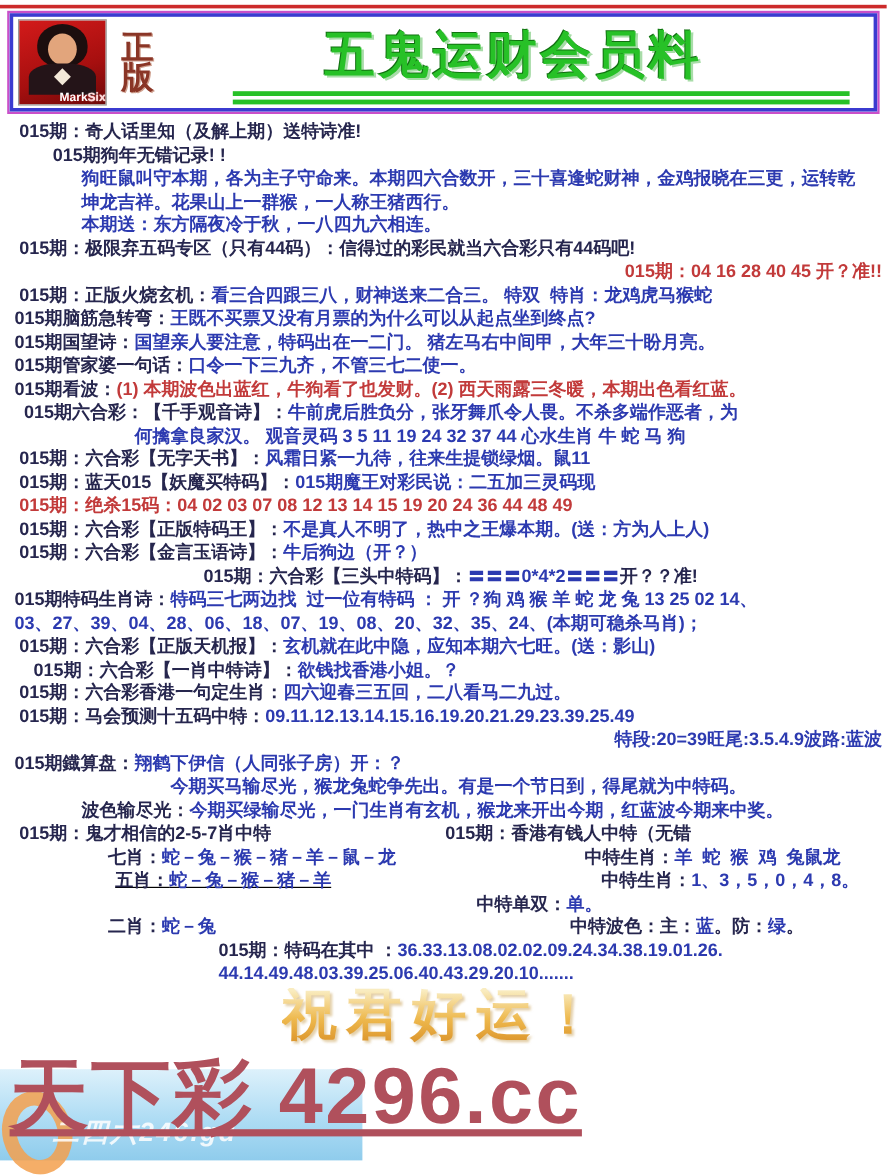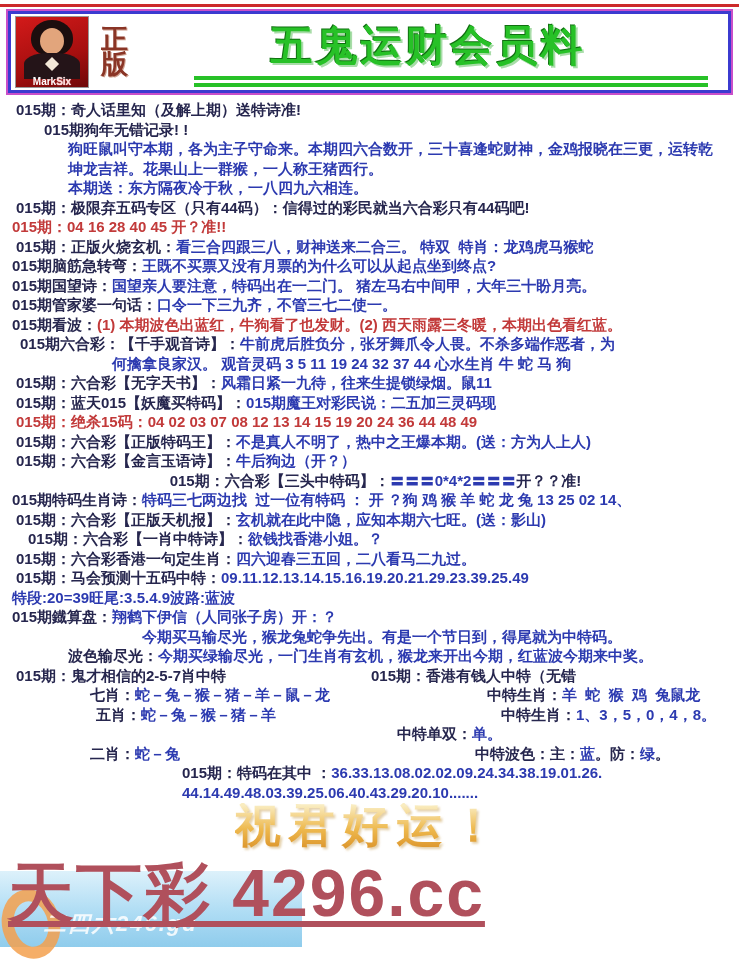--- a/index.html
+++ b/index.html
@@ -11,34 +11,34 @@
   .top-rule{height:3px;background:#cc2a2a;margin:4px 0 2px 0;}
   
   .header-wrap{margin:0 6px;border:2px solid #c94fc9;}
   .header{border:3px solid #3b3bd0;background:#fff;display:flex;align-items:center;height:74px;padding:1px 4px;}
   .photo{width:72px;height:70px;position:relative;overflow:hidden;flex:0 0 72px;
     background:linear-gradient(160deg,#d31a1a 0%,#a60f0f 60%,#6e0808 100%);border:1px solid #999;}
   .photo .hair{position:absolute;top:3px;left:15px;width:42px;height:36px;background:#1c0e0e;border-radius:50% 50% 45% 45%;}
   .photo .face{position:absolute;top:11px;left:24px;width:24px;height:26px;background:#e2a57c;border-radius:50%;}
   .photo .suit{position:absolute;bottom:8px;left:8px;width:56px;height:26px;background:#241418;border-radius:42% 42% 0 0;}
   .photo .collar{position:absolute;bottom:18px;left:31px;width:10px;height:10px;background:#f3e8d8;transform:rotate(45deg);}
-  .photo .caption{position:absolute;bottom:0;left:0;right:0;font-size:10px;font-weight:bold;text-align:center;line-height:11px;}
+  .photo .caption{position:absolute;bottom:0;left:0;right:0;font-size:10px;font-weight:bold;text-align:right;line-height:11px;}
   .caption .mark{color:#ffffff;} .caption .six{color:#ffd9d9;text-shadow:0 0 1px #fff;}
   .tag{margin:0 10px 0 12px;display:flex;flex-direction:column;align-items:center;
     font-family:"Liberation Serif","DejaVu Serif",serif;font-weight:bold;font-size:27px;line-height:25px;
     color:#8a3526;text-shadow:1px 1px 0 #cfa08f;}
   .title-block{flex:1;text-align:center;padding-right:6px;}
   .title{font-size:42px;font-weight:bold;letter-spacing:3px;color:#27c127;white-space:nowrap;
     text-shadow:-1px -1px 0 #117011,2px 2px 0 #a8dca8;}
   .title-underline{height:4px;background:#27c127;margin:2px 10px 0 56px;}
   .title-underline.second{margin-top:3px;}
   
   #content{padding:5px 4px 0 12px;}
   .line{height:19.5px;line-height:19.5px;font-size:15px;white-space:pre;}
-  .line.center{text-align:left;}
+  .line.center{text-align:right;}
   .seg{font-weight:bold;}
   .seg.dark{color:#26264e;}
   .seg.blue{color:#2c3ab0;}
   .seg.red{color:#c23a3a;}
   .cols{display:flex;}
   .col-l{width:355px;flex:0 0 355px;}
   .col-r{flex:1;}
   
   .blessing-row{height:52px;line-height:52px;text-align:center;margin-top:1px;}
   .blessing{display:inline-block;font-family:Liberation Mono, monospace;font-weight:bold;font-size:46px;letter-spacing:8px;
@@ -100,31 +100,32 @@
     <div class="line"><span class="seg dark">015期看波：</span><span class="seg red">(1) 本期波色出蓝红，牛狗看了也发财。(2) 西天雨露三冬暖，本期出色看红蓝。</span></div>
     <div class="line" style="padding-left: 8px;"><span class="seg dark">015期六合彩：【千手观音诗】：</span><span class="seg blue">牛前虎后胜负分，张牙舞爪令人畏。不杀多端作恶者，为</span></div>
     <div class="line" style="padding-left: 100px;"><span class="seg blue">何擒拿良家汉。 观音灵码 3 5 11 19 24 32 37 44 心水生肖 牛 蛇 马 狗</span></div>
     <div class="line" style="padding-left: 4px;"><span class="seg dark">015期：六合彩【无字天书】：</span><span class="seg blue">风霜日紧一九待，往来生提锁绿烟。鼠11</span></div>
     <div class="line" style="padding-left: 4px;"><span class="seg dark">015期：蓝天015【妖魔买特码】：</span><span class="seg blue">015期魔王对彩民说：二五加三灵码现</span></div>
     <div class="line" style="padding-left: 4px;"><span class="seg red">015期：绝杀15码：</span><span class="seg red">04 02 03 07 08 12 13 14 15 19 20 24 36 44 48 49</span></div>
     <div class="line" style="padding-left: 4px;"><span class="seg dark">015期：六合彩【正版特码王】：</span><span class="seg blue">不是真人不明了，热中之王爆本期。(送：方为人上人)</span></div>
     <div class="line" style="padding-left: 4px;"><span class="seg dark">015期：六合彩【金言玉语诗】：</span><span class="seg blue">牛后狗边（开？）</span></div>
     <div class="line" style="padding-left: 4px; text-align: center;"><span class="seg dark">015期：六合彩【三头中特码】：</span><span class="seg blue">〓〓〓</span><span class="seg blue">0*4*2</span><span class="seg blue">〓〓〓</span><span class="seg dark">开？？准!</span></div>
     <div class="line"><span class="seg dark">015期特码生肖诗：</span><span class="seg blue">特码三七两边找  过一位有特码 ： 开 ？狗 鸡 猴 羊 蛇 龙 兔 13 25 02 14、</span></div>
+    <div class="line"><span class="seg blue">03、27、39、04、28、06、18、07、19、08、20、32、35、24、(本期可稳杀马肖)；</span></div>
     <div class="line" style="padding-left: 4px;"><span class="seg dark">015期：六合彩【正版天机报】：</span><span class="seg blue">玄机就在此中隐，应知本期六七旺。(送：影山)</span></div>
     <div class="line" style="padding-left: 4px; margin-left: 12px;"><span class="seg dark">015期：六合彩【一肖中特诗】：</span><span class="seg blue">欲钱找香港小姐。？</span></div>
     <div class="line" style="padding-left: 4px;"><span class="seg dark">015期：六合彩香港一句定生肖：</span><span class="seg blue">四六迎春三五回，二八看马二九过。</span></div>
     <div class="line" style="padding-left: 4px;"><span class="seg dark">015期：马会预测十五码中特：</span><span class="seg blue">09.11.12.13.14.15.16.19.20.21.29.23.39.25.49</span></div>
     <div class="line center"><span class="seg blue">特段:20=39旺尾:3.5.4.9波路:蓝波</span></div>
     <div class="line"><span class="seg dark">015期鐡算盘：</span><span class="seg blue">翔鹤下伊信（人同张子房）开：？</span></div>
     <div class="line" style="padding-left: 130px;"><span class="seg blue">今期买马输尽光，猴龙兔蛇争先出。有是一个节日到，得尾就为中特码。</span></div>
     <div class="line" style="padding-left: 56px;"><span class="seg dark">波色输尽光：</span><span class="seg blue">今期买绿输尽光，一门生肖有玄机，猴龙来开出今期，红蓝波今期来中奖。</span></div>
     <div class="line cols"><div class="col-l" style="padding-left: 4px;"><span class="seg dark">015期：鬼才相信的2-5-7肖中特</span></div><div class="col-r"><span class="seg dark">015期：香港有钱人中特（无错</span></div></div>
     <div class="line cols"><div class="col-l" style="padding-left: 78px;"><span class="seg dark">七肖：</span><span class="seg blue">蛇－兔－猴－猪－羊－鼠－龙</span></div><div class="col-r" style="padding-left: 42px;"><span class="seg dark">中特生肖：</span><span class="seg blue">羊  蛇  猴  鸡  兔鼠龙</span></div></div>
-    <div class="line cols"><div class="col-l" style="padding-left: 84px;"><span class="seg dark">五肖：</span><span class="seg blue">蛇－兔－猴－猪－羊</span></div><div class="col-r" style="padding-left: 50px;"><span class="seg dark">中特生肖：</span><span class="seg blue">1、3，5，0，4，8。</span></div></div>
+    <div class="line cols"><div class="col-l" style="padding-left: 84px; text-decoration: underline;"><span class="seg dark">五肖：</span><span class="seg blue">蛇－兔－猴－猪－羊</span></div><div class="col-r" style="padding-left: 50px;"><span class="seg dark">中特生肖：</span><span class="seg blue">1、3，5，0，4，8。</span></div></div>
     <div class="line cols"><div class="col-l"></div><div class="col-r" style="padding-left: 30px;"><span class="seg dark">中特单双：</span><span class="seg blue">单。</span></div></div>
     <div class="line cols"><div class="col-l" style="padding-left: 78px;"><span class="seg dark">二肖：</span><span class="seg blue">蛇－兔</span></div><div class="col-r" style="padding-left: 30px;"><span class="seg dark">中特波色：主：</span><span class="seg blue">蓝</span><span class="seg dark">。防：</span><span class="seg blue">绿</span><span class="seg dark">。</span></div></div>
     <div class="line" style="padding-left: 170px;"><span class="seg dark">015期：特码在其中 ：</span><span class="seg blue">36.33.13.08.02.02.09.24.34.38.19.01.26.</span></div>
     <div class="line" style="padding-left: 170px;"><span class="seg blue">44.14.49.48.03.39.25.06.40.43.29.20.10.......</span></div>
   </div>
 
 <div class="blessing-row">
   <span class="blessing">祝君好运！</span>
 </div>
 

